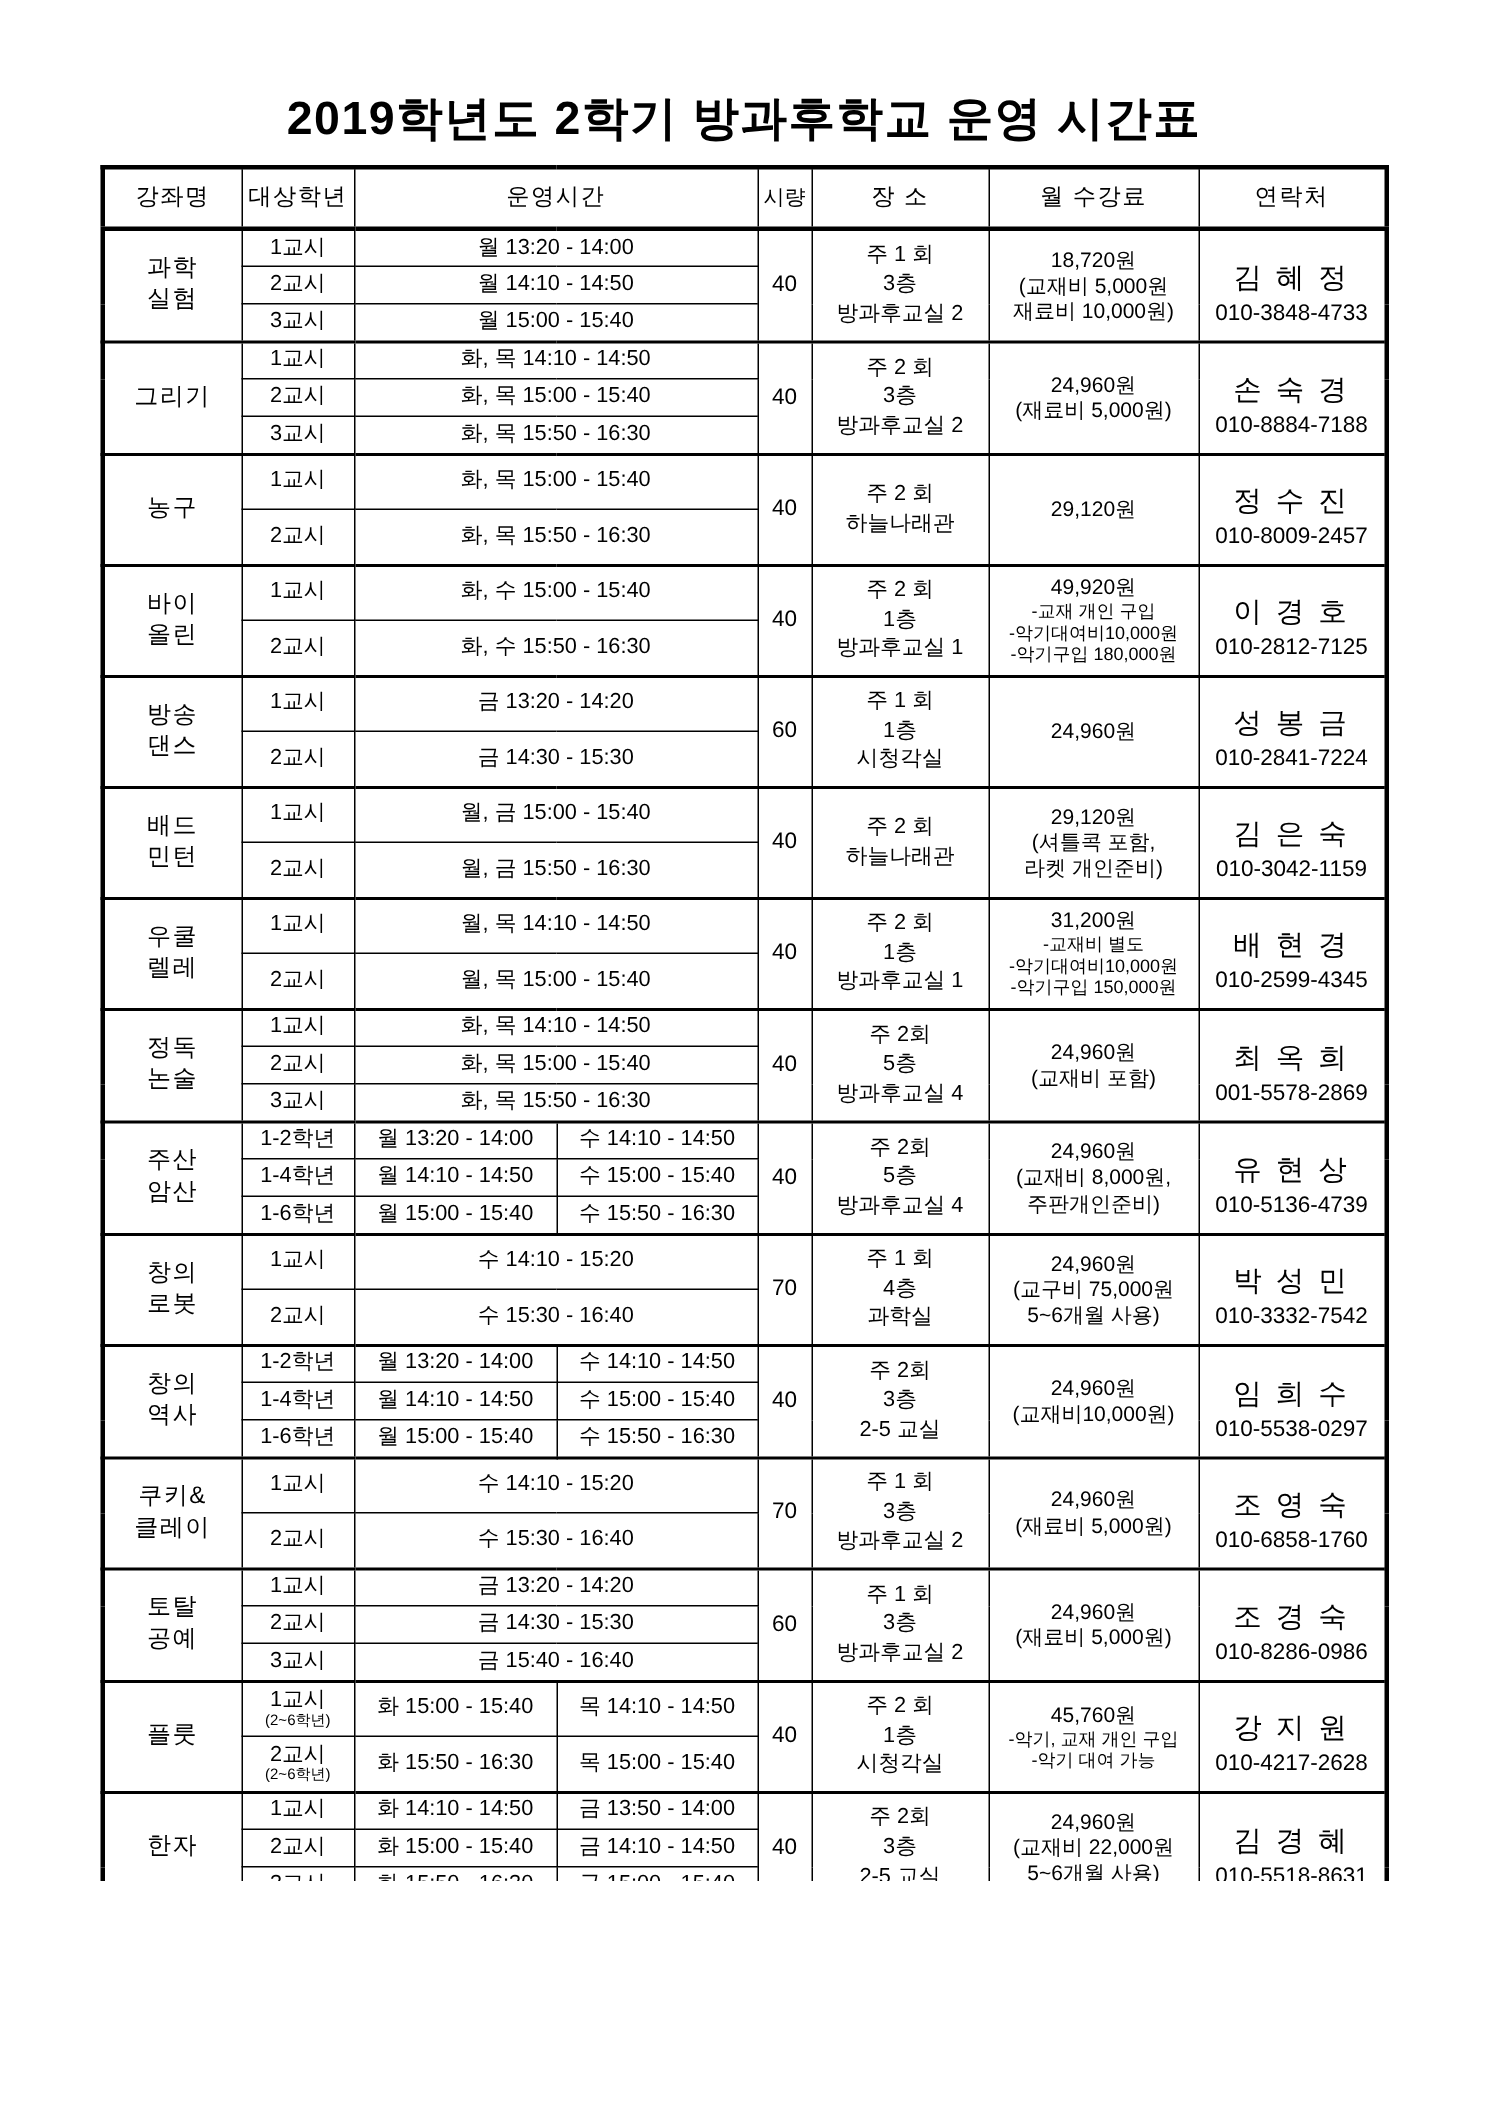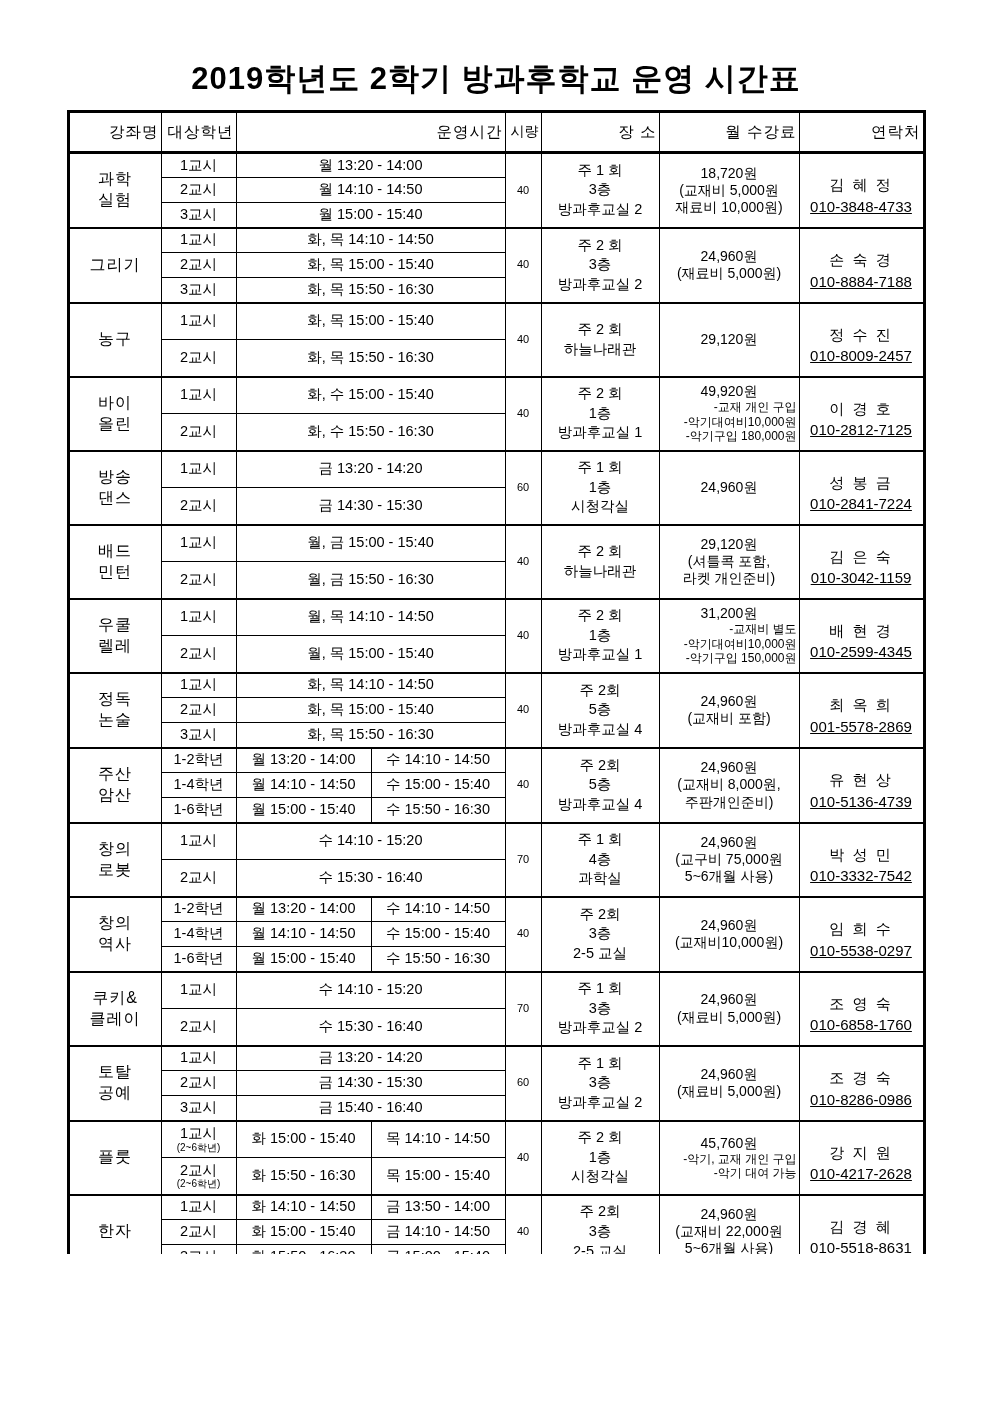--- a/index.html
+++ b/index.html
@@ -34,35 +34,34 @@
     font-size: 15px;
     line-height: 1.22;
     overflow: hidden;
   }
   .tt thead th {
     height: 41px;
     border-bottom: 3px solid #000;
     font-weight: normal;
     font-size: 15.5px;
     letter-spacing: 1px;
-    text-align: right;
   }
   .tt tr.group-start > td { border-top: 2px solid #000; }
   tr.sub3 { height: 25px; }
   tr.sub2 { height: 37px; }
   td.course { font-size: 16px; letter-spacing: 1px; line-height: 1.3; }
   td.grade  { font-size: 14.5px; }
   td.grade .sub { font-size: 10px; line-height: 1.05; }
   td.time   { font-size: 14.5px; }
-  td.hours  { font-size: 11px; }
+  td.hours  { font-size: 15px; }
   td.place  { font-size: 14.5px; line-height: 1.35; text-align: center; }
   td.fee .main { font-size: 14px; }
-  td.fee .note { text-align: right; font-size: 12px; line-height: 1.2; }
-  td.contact .tname { font-size: 15px; letter-spacing: 2px; margin-bottom: 3px; margin-top: 12px; }
-  td.contact .phone { font-size: 15px; text-decoration: underline; }
+  td.fee .note { text-align: center; font-size: 12px; line-height: 1.2; }
+  td.contact .tname { font-size: 19px; letter-spacing: 2px; margin-bottom: 3px; margin-top: 12px; }
+  td.contact .phone { font-size: 15px; }
 </style>
 </head>
 <body>
 
 <div class="page">
   <h1 class="title">2019학년도 2학기 방과후학교 운영 시간표</h1>
 
   <table class="tt">
     <colgroup>
       <col style="width:93px">

